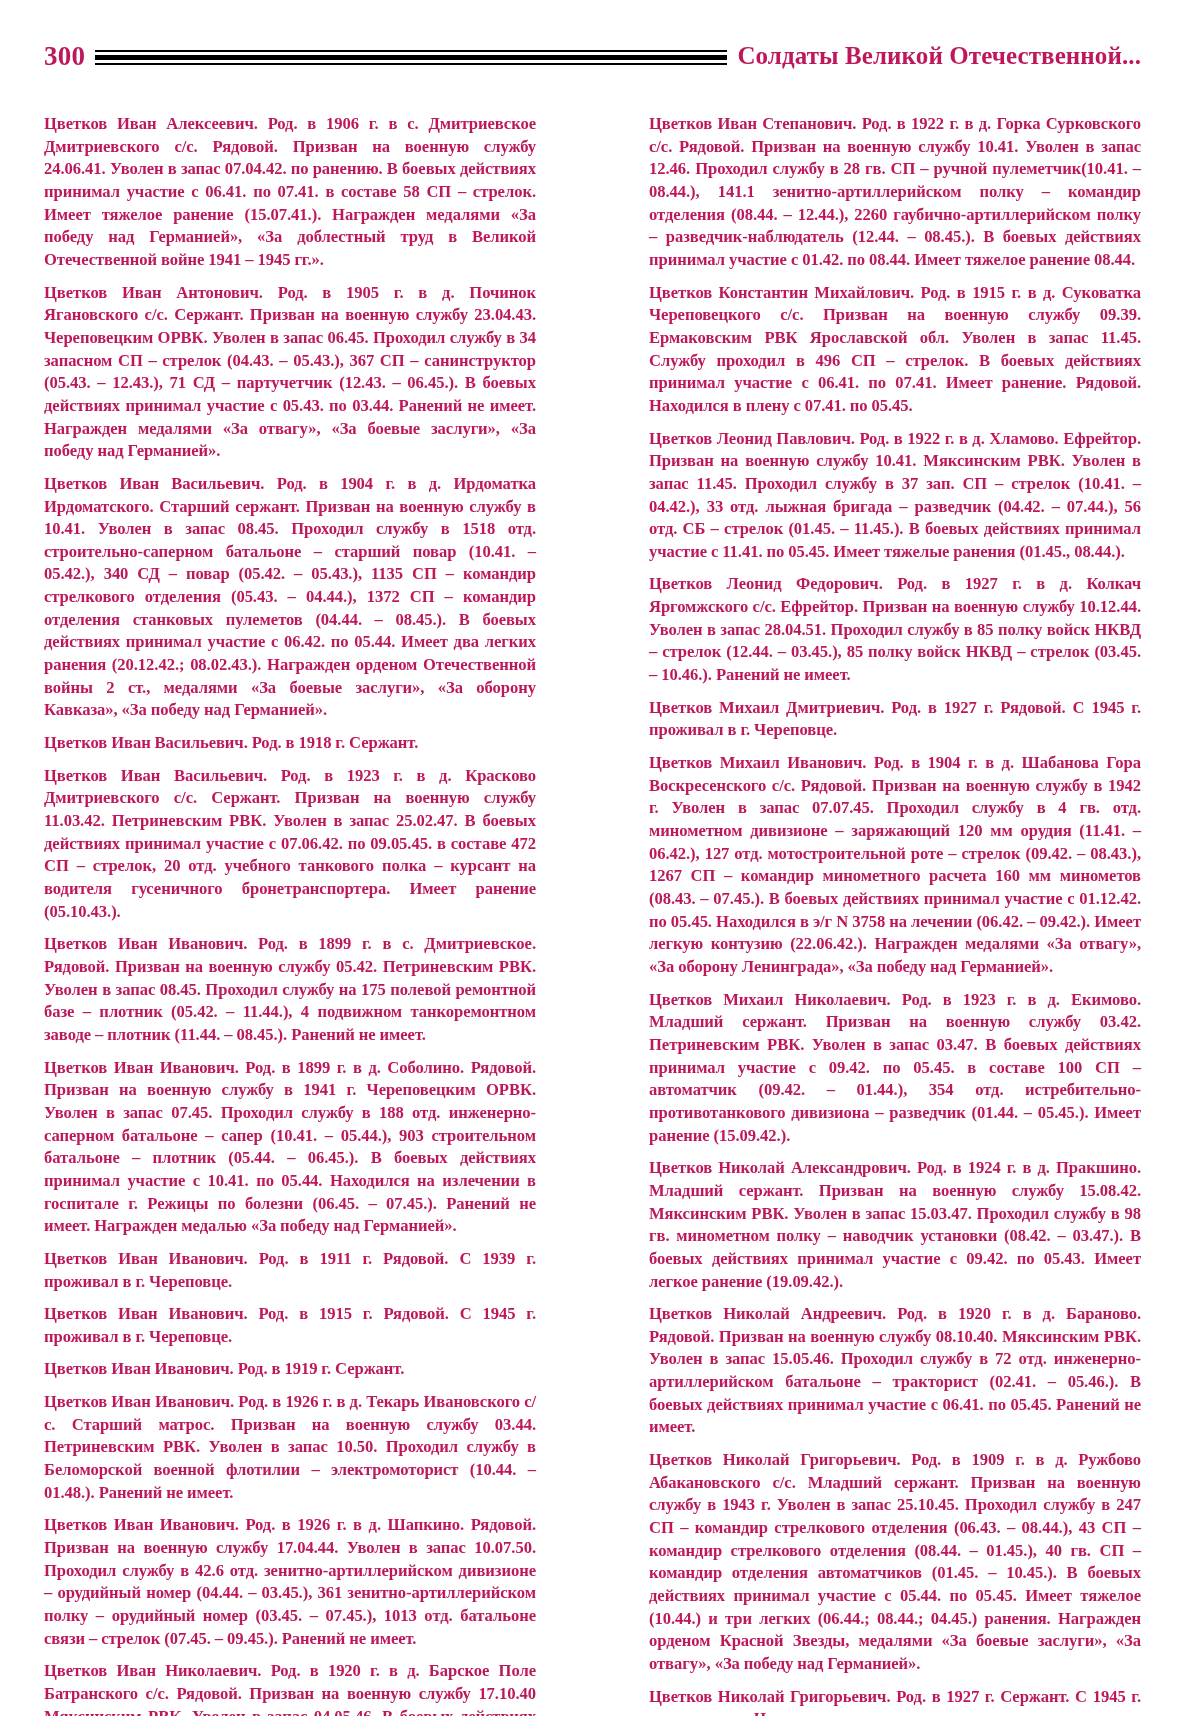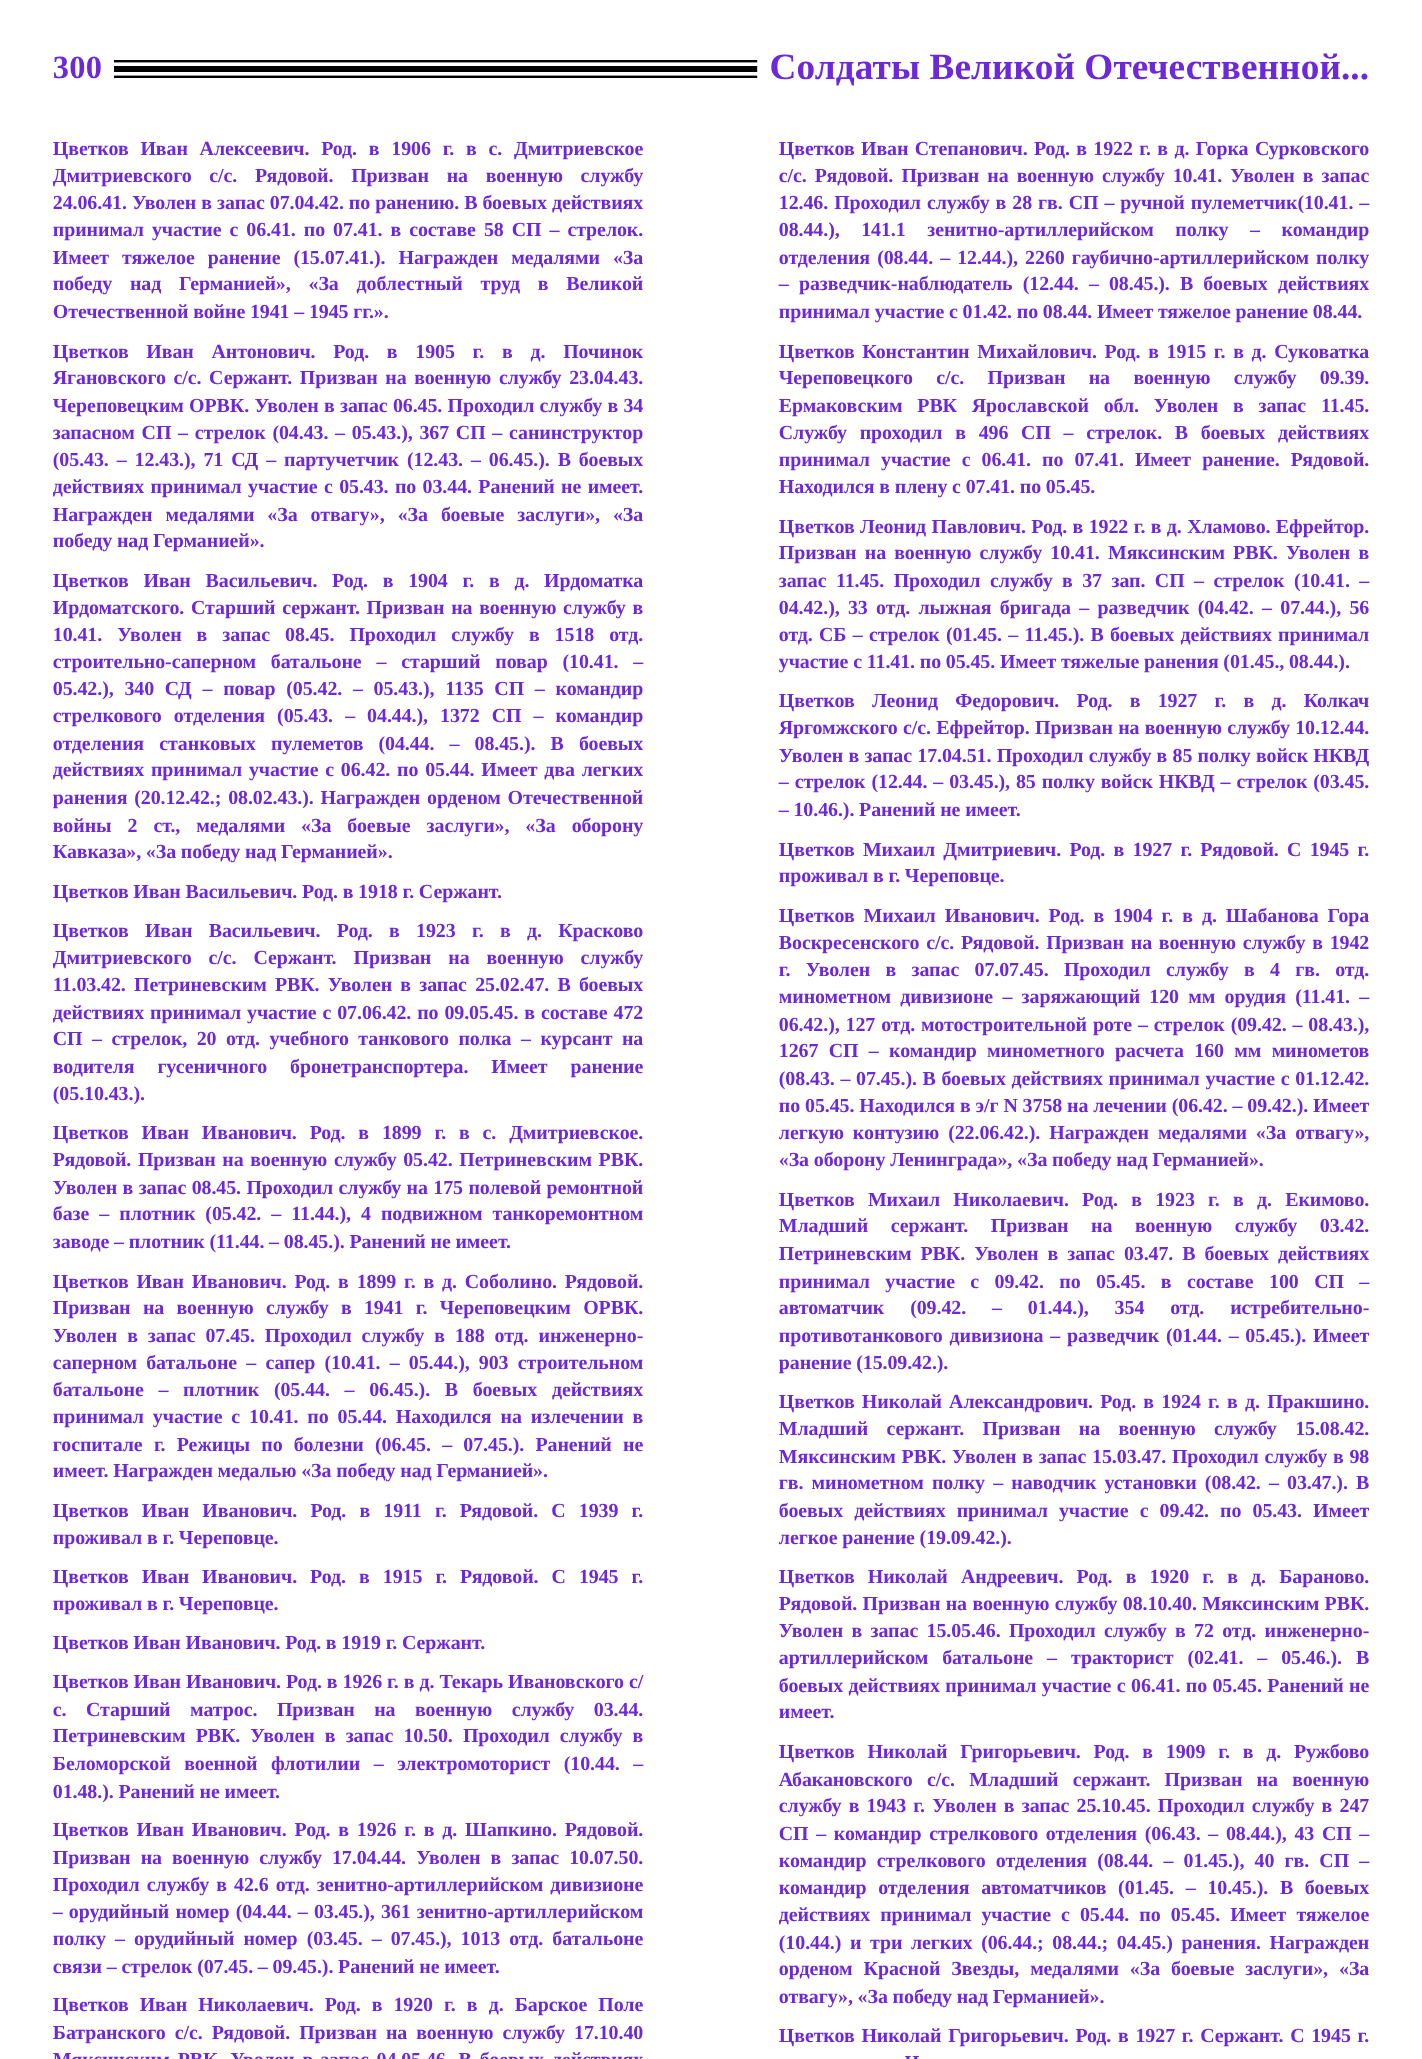--- a/index.html
+++ b/index.html
@@ -8,21 +8,21 @@
     padding: 0;
     background: #ffffff;
   }
   .page {
     position: relative;
     width: 1185px;
     height: 1716px;
     background: #ffffff;
     overflow: hidden;
     font-family: "Liberation Serif", "DejaVu Serif", serif;
-    color: #6d28d9;
+    color: #be185d;
     -webkit-font-smoothing: antialiased;
   }
 
   
   .running-head {
     position: absolute;
     left: 44px;
     top: 38px;
     width: 1097px;
     height: 36px;
@@ -44,21 +44,21 @@
     flex-direction: column;
     justify-content: center;
     gap: 3px;
     padding: 0 10px 0 4px;
     transform: translateY(1px);
   }
   .rule-thin  { height: 2px;  background: #000; }
   .rule-thick { height: 5px;  background: #000; }
   .head-title {
     font-family: "Liberation Serif", "DejaVu Serif", serif;
-    font-size: 31px;
+    font-size: 25px;
     font-weight: bold;
     line-height: 1;
     white-space: nowrap;
     letter-spacing: 0.1px;
     transform: translateY(-1px);
   }
 
   
   .columns {
     position: absolute;
@@ -117,21 +117,21 @@
         <p class="entry">Цветков Иван Иванович. Род. в 1919 г. Сержант.</p>
         <p class="entry">Цветков Иван Иванович. Род. в 1926 г. в д. Текарь Ивановского с/с. Старший матрос. Призван на военную службу 03.44. Петриневским РВК. Уволен в запас 10.50. Проходил службу в Беломорской военной флотилии – электромоторист (10.44. – 01.48.). Ранений не имеет.</p>
         <p class="entry">Цветков Иван Иванович. Род. в 1926 г. в д. Шапкино. Рядовой. Призван на военную службу 17.04.44. Уволен в запас 10.07.50. Проходил службу в 42.6 отд. зенитно-артиллерийском дивизионе – орудийный номер (04.44. – 03.45.), 361 зенитно-артиллерийском полку – орудийный номер (03.45. – 07.45.), 1013 отд. батальоне связи – стрелок (07.45. – 09.45.). Ранений не имеет.</p>
         <p class="entry">Цветков Иван Николаевич. Род. в 1920 г. в д. Барское Поле Батранского с/с. Рядовой. Призван на военную службу 17.10.40 Мяксинским РВК. Уволен в запас 04.05.46. В боевых действиях принимал участие с 06.41. по 07.41. в составе 687 СП – телефонист. Находился в плену у немцев (06.07.41. – 04.45.). Ранений не имеет.</p>
         <p class="entry">Цветков Иван Сергеевич. Род. в 1900 г. в д. Шилово Мяксинского с/с. Старшина. Призван на военную службу 06.41. Мяксинским РВК. Уволен в запас 08.45. Проходил службу в э/г N 1371 – заведующий продовольственным складом (06.41. – 11.44.), 131 военной комендатуре – заведующий подсобным хозяйством (11.44. – 08.45.). Ранений не имеет. Награжден медалью «За победу над Германией».</p>
       </div>
     <div class="col col-right">
         <p class="entry">Цветков Иван Степанович. Род. в 1922 г. в д. Горка Сурковского с/с. Рядовой. Призван на военную службу 10.41. Уволен в запас 12.46. Проходил службу в 28 гв. СП – ручной пулеметчик(10.41. – 08.44.), 141.1 зенитно-артиллерийском полку – командир отделения (08.44. – 12.44.), 2260 гаубично-артиллерийском полку – разведчик-наблюдатель (12.44. – 08.45.). В боевых действиях принимал участие с 01.42. по 08.44. Имеет тяжелое ранение 08.44.</p>
         <p class="entry">Цветков Константин Михайлович. Род. в 1915 г. в д. Суковатка Череповецкого с/с. Призван на военную службу 09.39. Ермаковским РВК Ярославской обл. Уволен в запас 11.45. Службу проходил в 496 СП – стрелок. В боевых действиях принимал участие с 06.41. по 07.41. Имеет ранение. Рядовой. Находился в плену с 07.41. по 05.45.</p>
         <p class="entry">Цветков Леонид Павлович. Род. в 1922 г. в д. Хламово. Ефрейтор. Призван на военную службу 10.41. Мяксинским РВК. Уволен в запас 11.45. Проходил службу в 37 зап. СП – стрелок (10.41. – 04.42.), 33 отд. лыжная бригада – разведчик (04.42. – 07.44.), 56 отд. СБ – стрелок (01.45. – 11.45.). В боевых действиях принимал участие с 11.41. по 05.45. Имеет тяжелые ранения (01.45., 08.44.).</p>
-        <p class="entry">Цветков Леонид Федорович. Род. в 1927 г. в д. Колкач Яргомжского с/с. Ефрейтор. Призван на военную службу 10.12.44. Уволен в запас 17.04.51. Проходил службу в 85 полку войск НКВД – стрелок (12.44. – 03.45.), 85 полку войск НКВД – стрелок (03.45. – 10.46.). Ранений не имеет.</p>
+        <p class="entry">Цветков Леонид Федорович. Род. в 1927 г. в д. Колкач Яргомжского с/с. Ефрейтор. Призван на военную службу 10.12.44. Уволен в запас 28.04.51. Проходил службу в 85 полку войск НКВД – стрелок (12.44. – 03.45.), 85 полку войск НКВД – стрелок (03.45. – 10.46.). Ранений не имеет.</p>
         <p class="entry">Цветков Михаил Дмитриевич. Род. в 1927 г. Рядовой. С 1945 г. проживал в г. Череповце.</p>
         <p class="entry">Цветков Михаил Иванович. Род. в 1904 г. в д. Шабанова Гора Воскресенского с/с. Рядовой. Призван на военную службу в 1942 г. Уволен в запас 07.07.45. Проходил службу в 4 гв. отд. минометном дивизионе – заряжающий 120 мм орудия (11.41. – 06.42.), 127 отд. мотостроительной роте – стрелок (09.42. – 08.43.), 1267 СП – командир минометного расчета 160 мм минометов (08.43. – 07.45.). В боевых действиях принимал участие с 01.12.42. по 05.45. Находился в э/г N 3758 на лечении (06.42. – 09.42.). Имеет легкую контузию (22.06.42.). Награжден медалями «За отвагу», «За оборону Ленинграда», «За победу над Германией».</p>
         <p class="entry">Цветков Михаил Николаевич. Род. в 1923 г. в д. Екимово. Младший сержант. Призван на военную службу 03.42. Петриневским РВК. Уволен в запас 03.47. В боевых действиях принимал участие с 09.42. по 05.45. в составе 100 СП – автоматчик (09.42. – 01.44.), 354 отд. истребительно-противотанкового дивизиона – разведчик (01.44. – 05.45.). Имеет ранение (15.09.42.).</p>
         <p class="entry">Цветков Николай Александрович. Род. в 1924 г. в д. Пракшино. Младший сержант. Призван на военную службу 15.08.42. Мяксинским РВК. Уволен в запас 15.03.47. Проходил службу в 98 гв. минометном полку – наводчик установки (08.42. – 03.47.). В боевых действиях принимал участие с 09.42. по 05.43. Имеет легкое ранение (19.09.42.).</p>
         <p class="entry">Цветков Николай Андреевич. Род. в 1920 г. в д. Бараново. Рядовой. Призван на военную службу 08.10.40. Мяксинским РВК. Уволен в запас 15.05.46. Проходил службу в 72 отд. инженерно-артиллерийском батальоне – тракторист (02.41. – 05.46.). В боевых действиях принимал участие с 06.41. по 05.45. Ранений не имеет.</p>
         <p class="entry">Цветков Николай Григорьевич. Род. в 1909 г. в д. Ружбово Абакановского с/с. Младший сержант. Призван на военную службу в 1943 г. Уволен в запас 25.10.45. Проходил службу в 247 СП – командир стрелкового отделения (06.43. – 08.44.), 43 СП – командир стрелкового отделения (08.44. – 01.45.), 40 гв. СП – командир отделения автоматчиков (01.45. – 10.45.). В боевых действиях принимал участие с 05.44. по 05.45. Имеет тяжелое (10.44.) и три легких (06.44.; 08.44.; 04.45.) ранения. Награжден орденом Красной Звезды, медалями «За боевые заслуги», «За отвагу», «За победу над Германией».</p>
         <p class="entry">Цветков Николай Григорьевич. Род. в 1927 г. Сержант. С 1945 г. проживал в г. Череповце.</p>
         <p class="entry">Цветков Николай Григорьевич. Род. в 1928 г. в д. Н. Аньгобой Ягановского с/с. Младший сержант. Призван на военную службу 03.12.44. Проходил службу в 1 полку войск МВД – стрелок (12.44. – 02.45.), 53 полку войск МВД – стрелок (02.45. – 01.47.). Ранений не имеет.</p>
       </div>
   </div>

